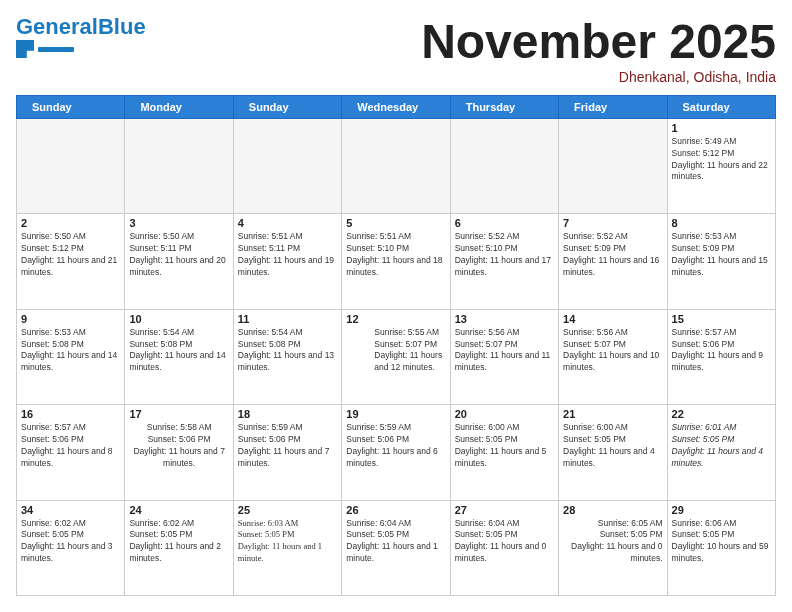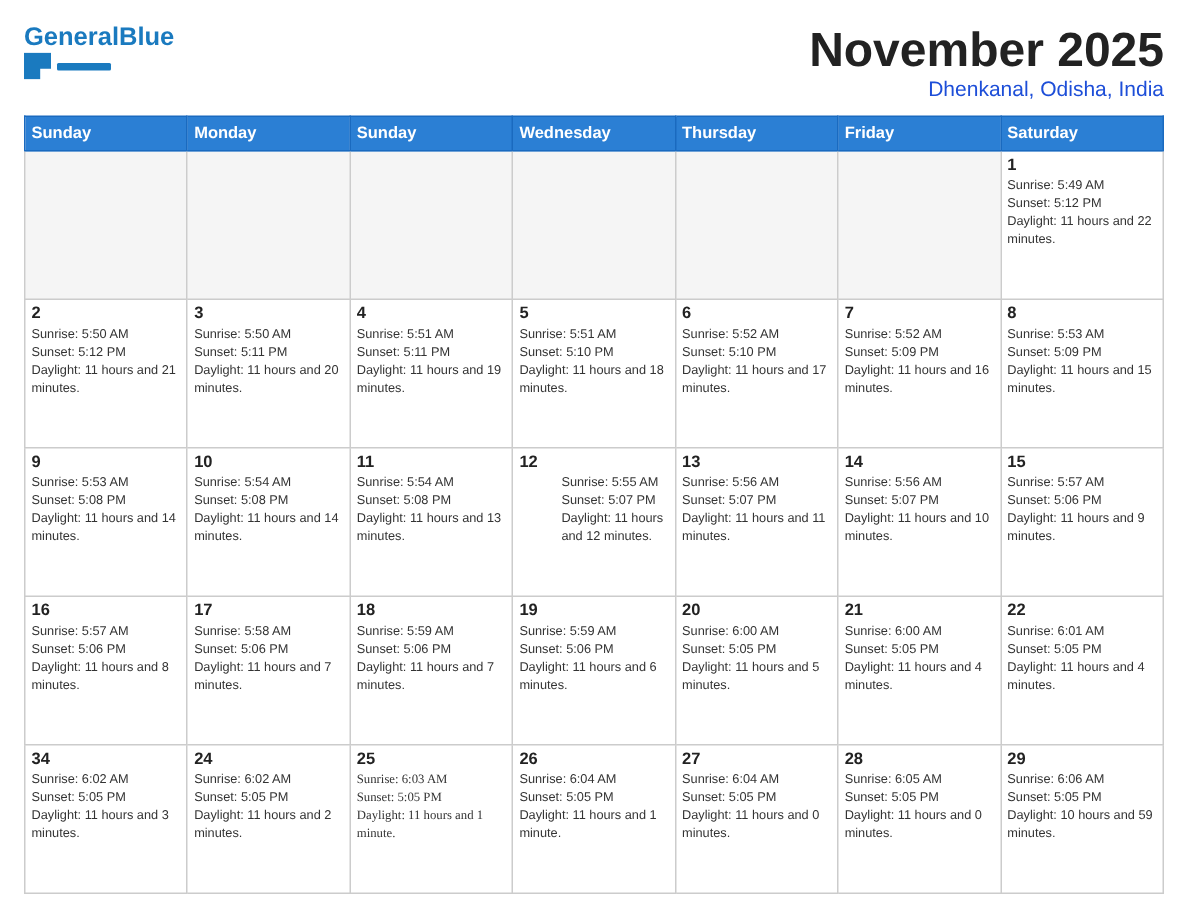--- a/index.html
+++ b/index.html
@@ -22,55 +22,55 @@
       justify-content: space-between;
       align-items: flex-start;
       margin-bottom: 10px;
     }
     .logo {
       display: flex;
       flex-direction: column;
       align-items: flex-start;
     }
     .logo-text {
-      font-size: 17px;
+      font-size: 22px;
       font-weight: bold;
       color: #333;
       line-height: 1;
     }
     .logo-text span {
       color: #1a7abf;
     }
     .title-block {
       text-align: right;
     }
     .month-title {
-      font-size: 32px;
+      font-size: 48px;
       font-weight: bold;
       color: #222;
       line-height: 1.1;
     }
     .location {
       font-size: 14px;
-      color: #1d4ed8;
+      color: #7f1d1d;
       text-align: right;
     }
     .calendar {
       flex: 1;
       border: 1px solid #ccc;
       border-collapse: collapse;
       width: 100%;
       table-layout: fixed;
     }
     .calendar th {
       background: #2b7fd4;
       color: #fff;
       font-size: 11px;
       font-weight: bold;
-      padding: 5px 4px;
+      padding: 5px 15px;
       text-align: left;
       border: 1px solid #1a6abf;
     }
     .calendar td {
       border: 1px solid #ccc;
       vertical-align: top;
       padding: 3px 4px;
       font-size: 9px;
       color: #333;
       background: #fff;
@@ -228,21 +228,21 @@
         </tr>
         <tr>
           <td>
             <div class="day-num">16</div>
             <div class="day-info" style="white-space: pre-line;">Sunrise: 5:57 AM
 Sunset: 5:06 PM
 Daylight: 11 hours and 8 minutes.</div>
           </td>
           <td>
             <div class="day-num">17</div>
-            <div class="day-info" style="white-space: pre-line;">Sunrise: 5:58 AM
+            <div class="day-info" style="white-space: pre-line; text-align: center;">Sunrise: 5:58 AM
 Sunset: 5:06 PM
 Daylight: 11 hours and 7 minutes.</div>
           </td>
           <td>
             <div class="day-num">18</div>
             <div class="day-info" style="white-space: pre-line;">Sunrise: 5:59 AM
 Sunset: 5:06 PM
 Daylight: 11 hours and 7 minutes.</div>
           </td>
           <td>
@@ -258,21 +258,21 @@
 Daylight: 11 hours and 5 minutes.</div>
           </td>
           <td>
             <div class="day-num">21</div>
             <div class="day-info" style="white-space: pre-line;">Sunrise: 6:00 AM
 Sunset: 5:05 PM
 Daylight: 11 hours and 4 minutes.</div>
           </td>
           <td>
             <div class="day-num">22</div>
-            <div class="day-info" style="white-space: pre-line;">Sunrise: 6:01 AM
+            <div class="day-info" style="white-space: pre-line; font-style: italic;">Sunrise: 6:01 AM
 Sunset: 5:05 PM
 Daylight: 11 hours and 4 minutes.</div>
           </td>
         </tr>
         <tr>
           <td>
             <div class="day-num">34</div>
             <div class="day-info" style="white-space: pre-line;">Sunrise: 6:02 AM
 Sunset: 5:05 PM
 Daylight: 11 hours and 3 minutes.</div>
@@ -296,21 +296,21 @@
 Daylight: 11 hours and 1 minute.</div>
           </td>
           <td>
             <div class="day-num">27</div>
             <div class="day-info" style="white-space: pre-line;">Sunrise: 6:04 AM
 Sunset: 5:05 PM
 Daylight: 11 hours and 0 minutes.</div>
           </td>
           <td>
             <div class="day-num">28</div>
-            <div class="day-info" style="white-space: pre-line;">Sunrise: 6:05 AM
+            <div class="day-info" style="white-space: pre-line; text-align: right;">Sunrise: 6:05 AM
 Sunset: 5:05 PM
 Daylight: 11 hours and 0 minutes.</div>
           </td>
           <td>
             <div class="day-num">29</div>
             <div class="day-info" style="white-space: pre-line;">Sunrise: 6:06 AM
 Sunset: 5:05 PM
 Daylight: 10 hours and 59 minutes.</div>
           </td>
         </tr>

